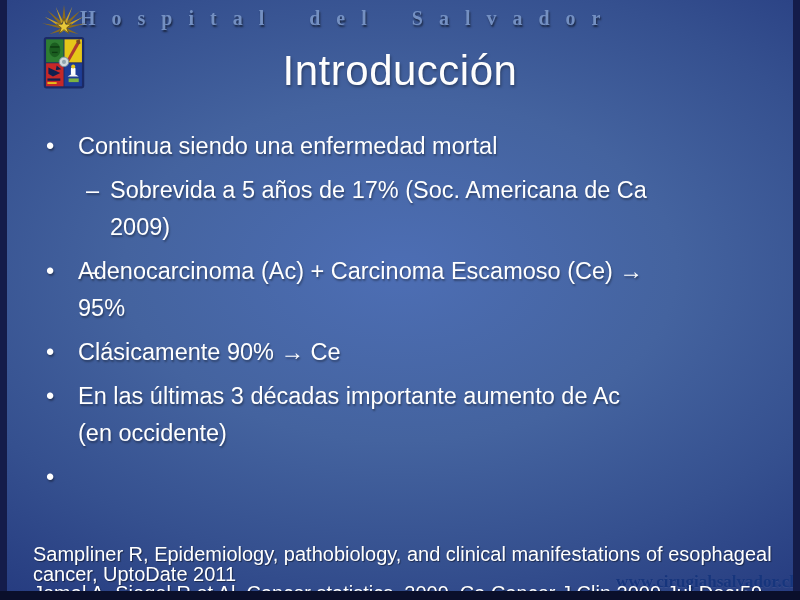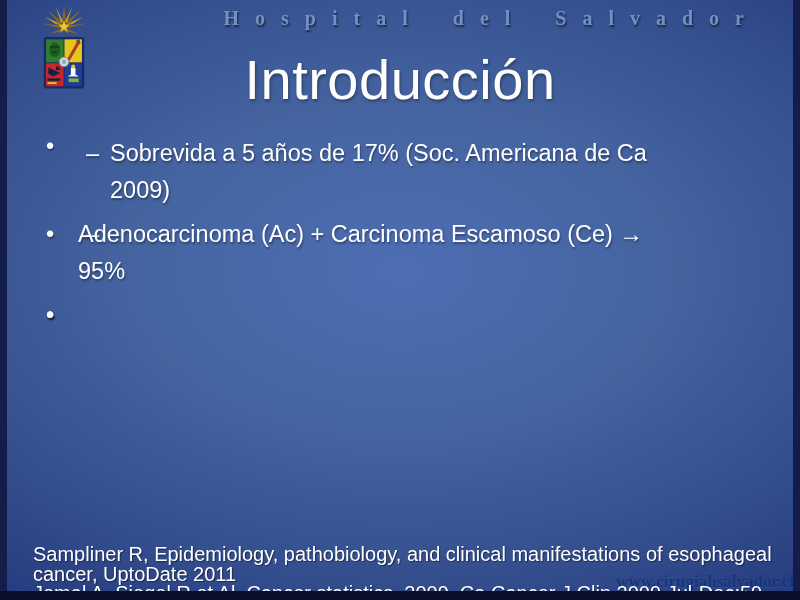--- a/index.html
+++ b/index.html
@@ -12,29 +12,29 @@
   }
   
   .edge{position:absolute;background:#141c4a;z-index:5;}
   .edge.left{left:0;top:0;width:7px;height:600px;}
   .edge.right{right:0;top:0;width:7px;height:600px;}
   .edge.bottom{left:0;bottom:0;width:800px;height:9px;background:#0a0f2b;z-index:6;}
 
   
   .logo{position:absolute;left:36px;top:3px;width:56px;height:92px;z-index:3;}
   .hospital-name{
-    position:absolute;left:80px;right:40px;top:7px;text-align:right;
+    position:absolute;left:80px;right:40px;top:7px;text-align:left;
     font-family:"Liberation Serif",serif;font-weight:bold;font-size:20px;
     color:#7490c2;letter-spacing:16px;word-spacing:8px;
     text-shadow:1px 2px 2px rgba(0,0,0,0.55);
     white-space:nowrap;z-index:2;
   }
   .title{
     position:absolute;left:0;top:47px;width:100%;text-align:center;
-    font-size:56px;color:#fdfdfd;letter-spacing:0.5px;
+    font-size:42px;color:#fdfdfd;letter-spacing:0.5px;
     text-shadow:1px 2px 3px rgba(0,0,0,0.35);z-index:2;
   }
 
   
   ul.bullets{
     position:absolute;left:40px;top:128px;width:716px;margin:0;padding:0;
     list-style:none;color:#ffffff;font-size:23.5px;line-height:37px;
     text-shadow:1px 2px 2px rgba(0,0,0,0.35);z-index:2;
   }
   ul.bullets li{position:relative;margin:0 0 7px 0;}
@@ -113,39 +113,43 @@
     </g>
   </svg>
 
   <div class="hospital-name">Hospital del Salvador</div>
 
   <h1 class="title" style="margin:0;font-weight:400;">Introducción</h1>
 
   <ul class="bullets">
     <li class="l1">
       <span class="marker">•</span>
+      <span class="bt">Continua siendo una enfermedad mortal</span>
     </li>
     <li class="l2">
       <span class="marker">–</span>
       <span class="bt">Sobrevida a 5 años de 17% (Soc. Americana de Ca
 2009)</span>
     </li>
     <li class="l2">
       <span class="marker">–</span>
     </li>
     <li class="l1">
       <span class="marker">•</span>
       <span class="bt">Adenocarcinoma (Ac) + Carcinoma Escamoso (Ce) →
 95%</span>
     </li>
     <li class="l1">
       <span class="marker">•</span>
+      <span class="bt">Clásicamente 90% → Ce</span>
     </li>
     <li class="l1">
       <span class="marker">•</span>
+      <span class="bt">En las últimas 3 décadas importante aumento de Ac
+(en occidente)</span>
     </li>
     <li class="l1">
       <span class="marker">•</span>
     </li>
   </ul>
 
   <div class="watermark">www.cirugiahsalvador.cl</div>
 
   <div class="citations">
     <div>Sampliner R, Epidemiology, pathobiology, and clinical manifestations of esophageal cancer, UptoDate 2011</div>

